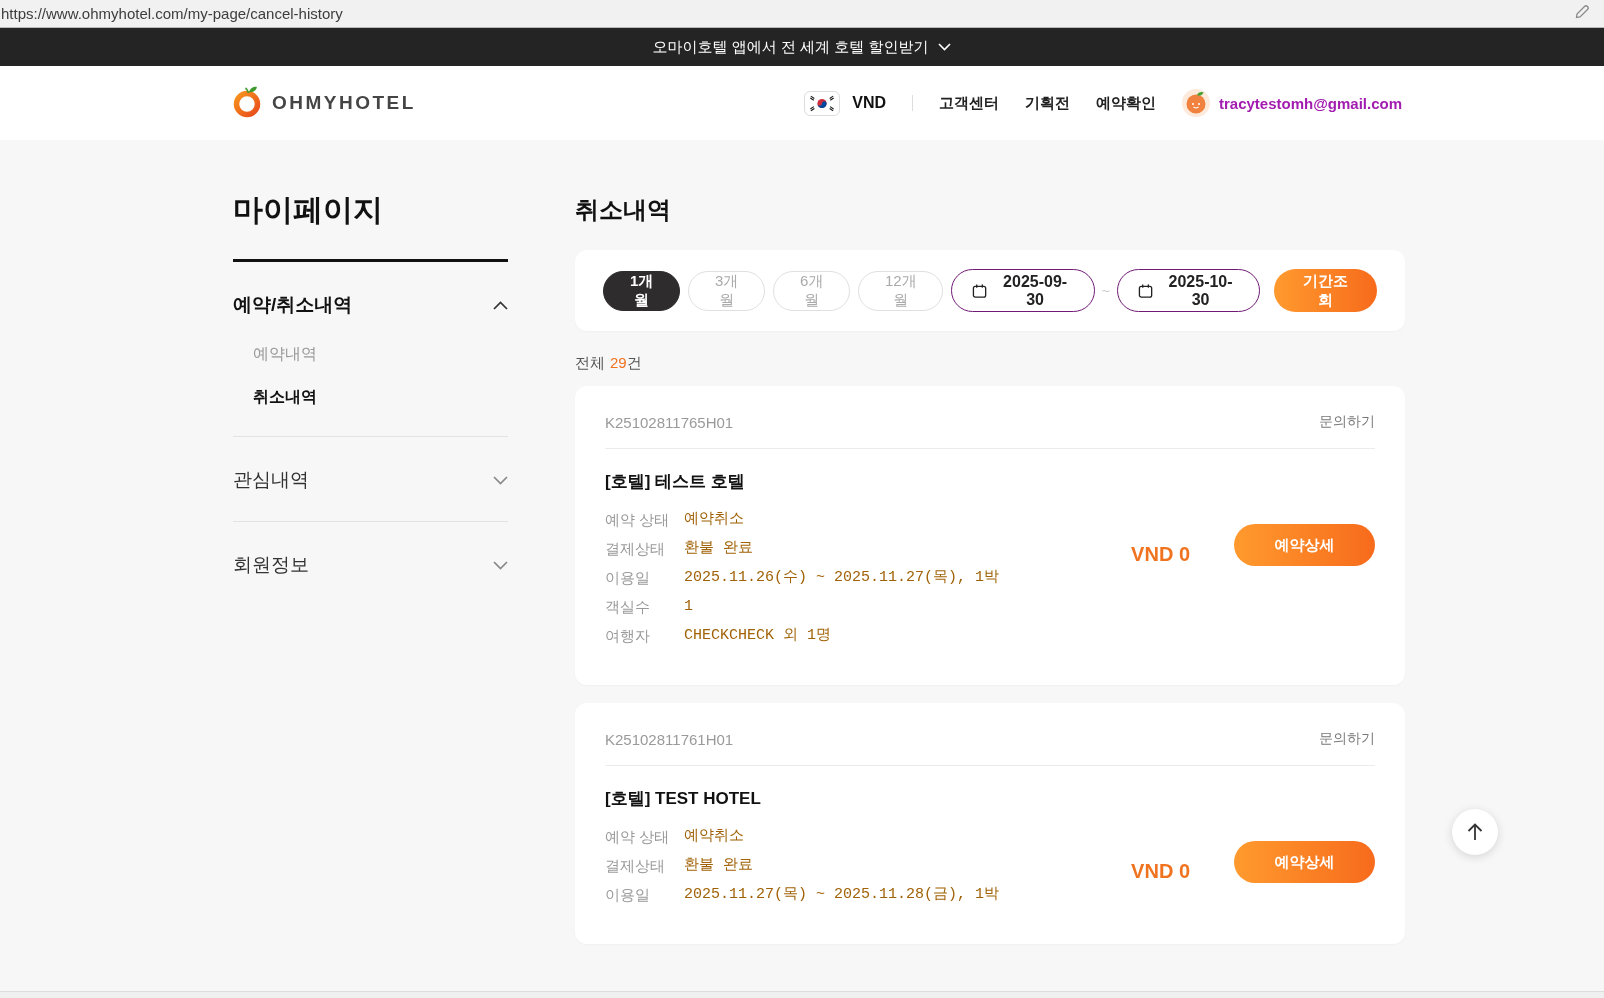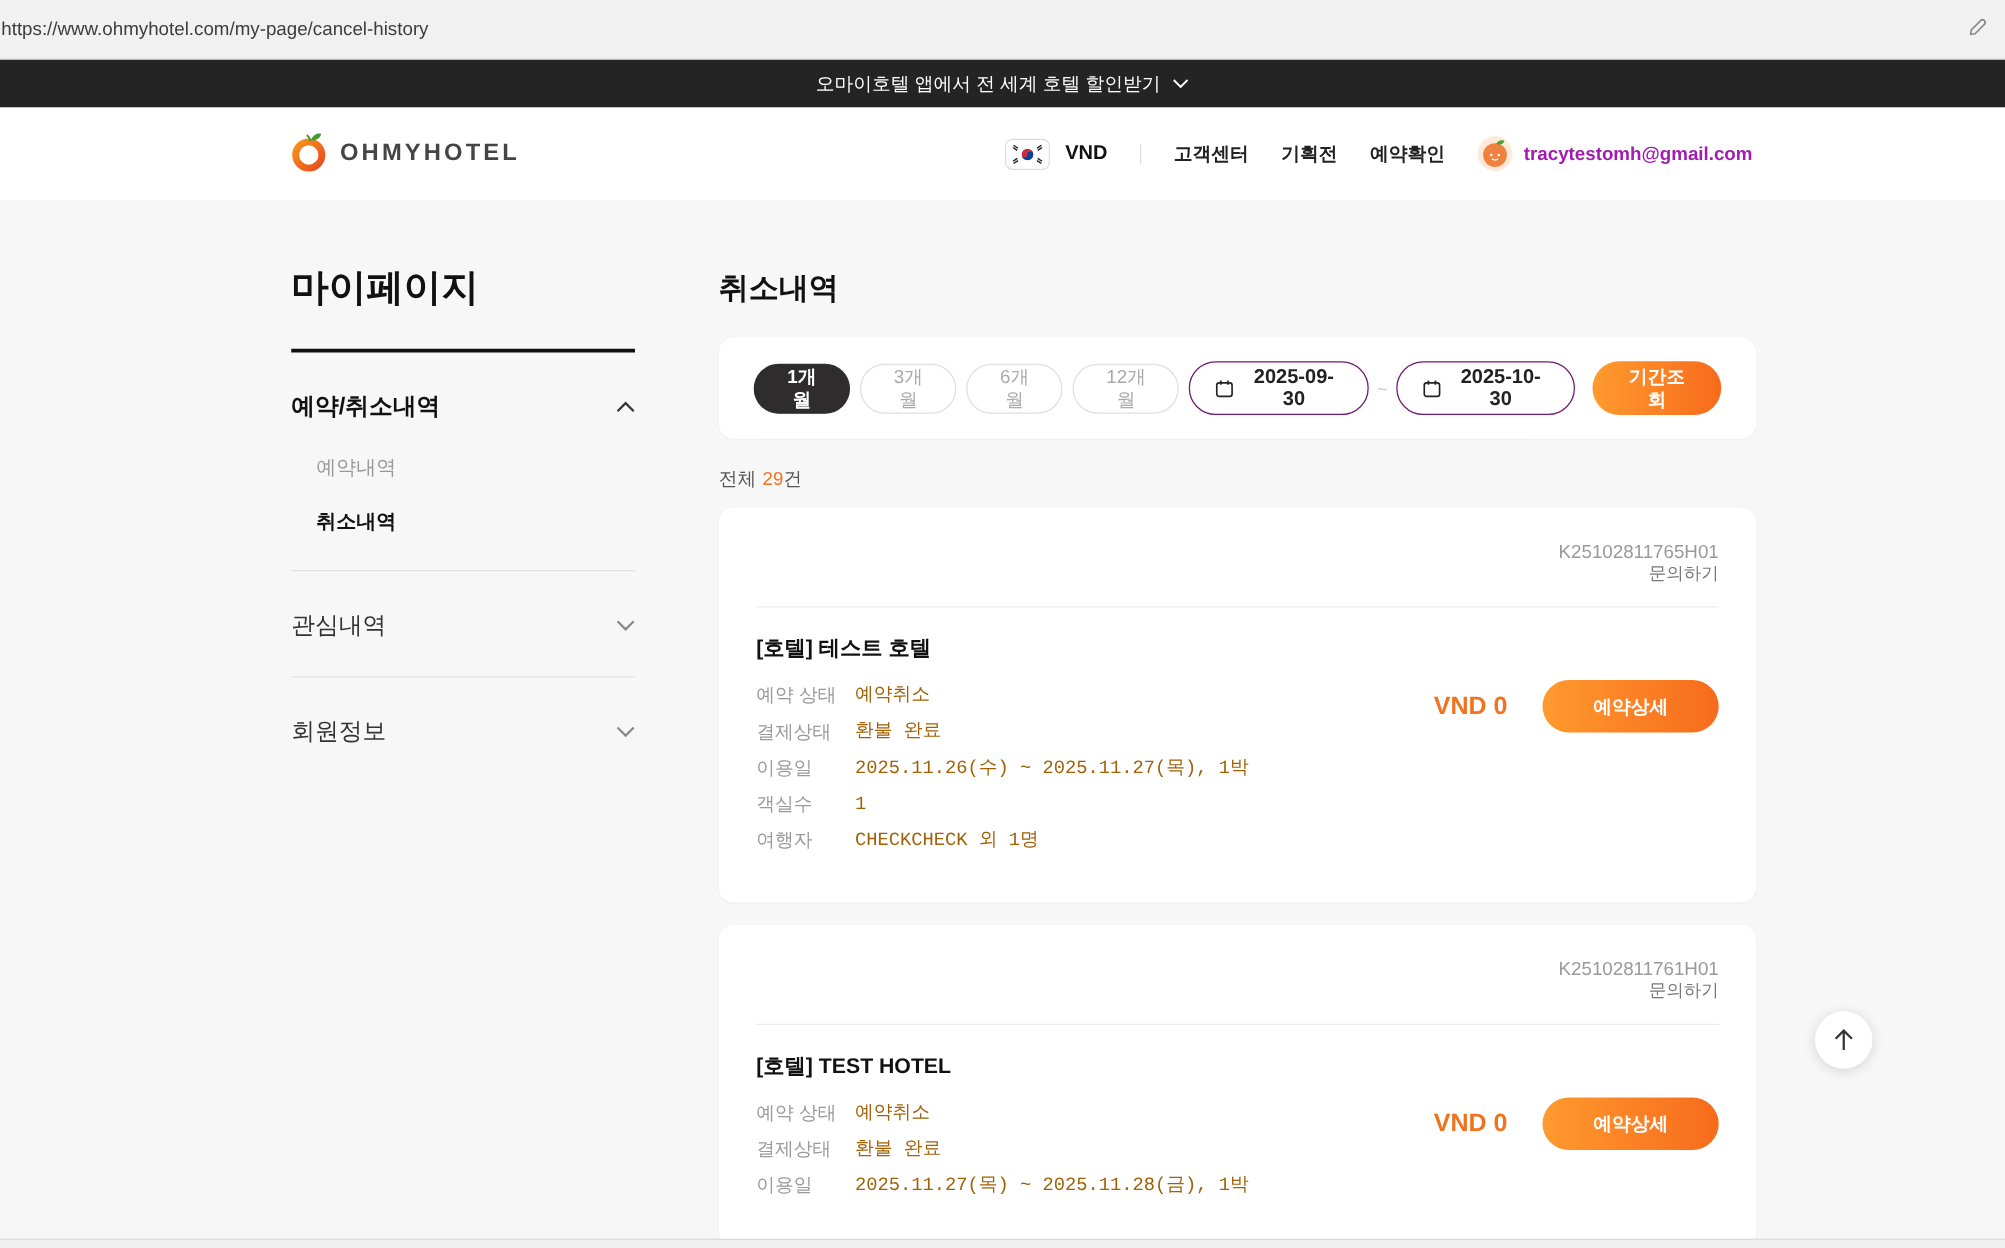--- a/index.html
+++ b/index.html
@@ -1,20 +1,20 @@
 <!DOCTYPE html>
 <html><head>
 <meta charset="utf-8">
 <style>
   * { margin:0; padding:0; box-sizing:border-box; }
   html,body { width:1604px; height:998px; overflow:hidden;
     font-family:"Liberation Sans","DejaVu Sans",sans-serif; background:#f7f7f8; }
 
   
-  .urlbar { height:48px; background:#f1f1f1; border-bottom:1px solid #b9b9b9;
+  .urlbar { height:28px; background:#f1f1f1; border-bottom:1px solid #b9b9b9;
     display:flex; align-items:center; padding:0 14px 0 1px; color:#3d3d3d; font-size:15px; }
   .urlbar .url { flex:1; white-space:nowrap; overflow:hidden; }
   .urlbar .pencil { color:#8a8a8a; }
 
   
   .promo { height:38px; background:#242424; color:#fff; display:flex;
     align-items:center; justify-content:center; gap:10px; font-size:15px; }
   .promo svg { display:block; }
 
   
@@ -73,30 +73,30 @@
   .notice-text { font-size:15px; color:#222; margin-left:12px; }
   .merge-link { margin-left:auto; font-size:15px; color:#f0731f; cursor:pointer; }
 
   
   .summary { margin:23px 0 13px; font-size:15px; color:#555; }
   .summary .cnt { color:#f0731f; margin-left:5px; }
   .summary .suffix { color:#555; }
 
   
   .booking-card { position:relative; padding:27px 30px 28px; margin-bottom:18px; }
-  .bk-head { display:flex; align-items:flex-end; justify-content:space-between;flex-direction:column; }
+  .bk-head { display:flex; align-items:center; justify-content:space-between; }
   .bk-id { font-size:15px; color:#9a9a9a; }
   .bk-inquiry { font-size:14px; color:#777; cursor:pointer; }
   .bk-div { border-bottom:1px solid #ececec; margin:17px 0 21px; }
   .bk-hotel { font-size:17px; font-weight:bold; color:#111; margin-bottom:19px; }
   .bk-row { display:flex; margin-bottom:13px; font-size:15px; line-height:16px; }
   .bk-row .k { width:79px; color:#9a9a9a; flex:none; }
   .bk-row .v { color:#a16207;font-family:Liberation Mono, monospace; }
   .bk-right { position:absolute; right:30px; top:138px; display:flex;
-    align-items:center; gap:28px; }
+    align-items:flex-end; gap:44px; }
   .bk-price { font-size:20px; font-weight:bold; color:#f0731f; }
   .detail-btn { width:141px; height:42px; font-size:15px; }
 
   
   .scroll-top { position:absolute; left:1452px; top:809px; width:46px; height:46px;
     border-radius:50%; background:#fff; box-shadow:0 2px 10px rgba(0,0,0,.14);
     display:flex; align-items:center; justify-content:center; cursor:pointer; }
 
   .bottom-edge { position:absolute; left:0; bottom:0; width:1604px; height:7px;
     background:#f0f0f0; border-top:1px solid #dcdcdc; }

